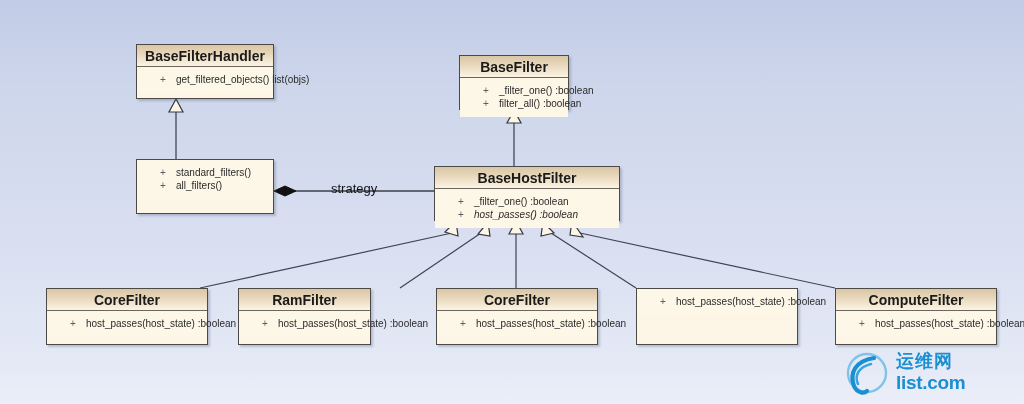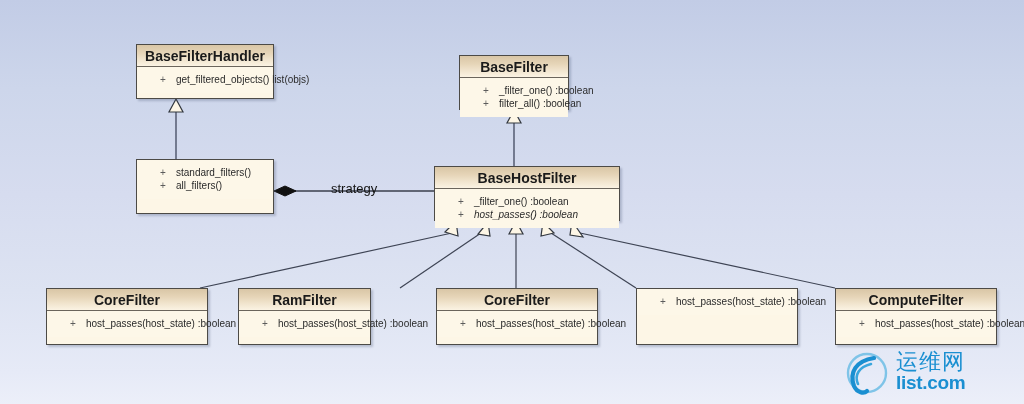--- a/index.html
+++ b/index.html
@@ -71,22 +71,22 @@
     width: 170px;
     height: 46px;
   }
   #wm-text {
     position: absolute;
     left: 56px;
     top: 1px;
     width: 112px;
   }
   #wm-cn {
-    font-size: 22px;
-    font-weight: normal;
+    font-size: 18px;
+    font-weight: bold;
     color: #1a8fd1;
     letter-spacing: 1px;
     line-height: 21px;
   }
   #wm-en {
     font-size: 19px;
     font-weight: bold;
     color: #1a8fd1;
     line-height: 21px;
     letter-spacing: -0.3px;

